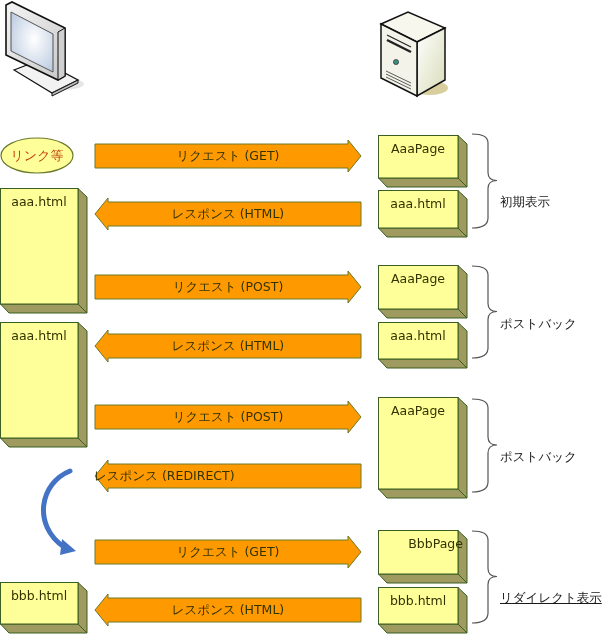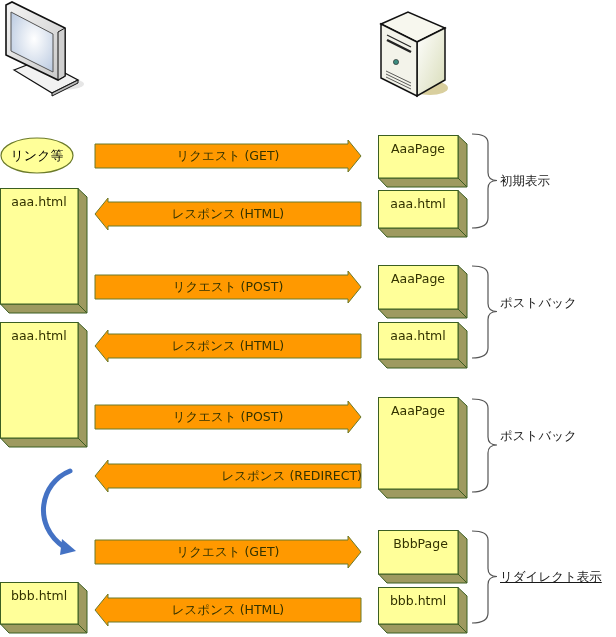--- a/index.html
+++ b/index.html
@@ -1,19 +1,19 @@
 <!DOCTYPE html>
 <html><head>
 <meta charset="utf-8">
 <style>
   html, body { margin:0; padding:0; background:#ffffff; }
   body { width:616px; height:637px; position:relative; overflow:hidden;
          font-family:"DejaVu Sans", "Liberation Sans", sans-serif; }
   .abs { position:absolute; }
-  .lbl { position:absolute; font-size:12.5px; color:#1a1a1a; line-height:18px; white-space:nowrap; }
+  .lbl { position:absolute; font-size:12.5px; color:#1a1a1a; line-height:18px; white-space:nowrap;margin-top:21px; }
 </style>
 </head>
 <body>
 
 <svg class="abs" style="left:0;top:0" width="90" height="100">
   <defs>
     <radialGradient id="scr" cx="0.55" cy="0.45" r="0.7">
       <stop offset="0" stop-color="#ffffff"></stop>
       <stop offset="1" stop-color="#b9c9e0"></stop>
     </radialGradient>
@@ -46,21 +46,21 @@
   <circle cx="31" cy="62" r="2.6" fill="#3c8c80" stroke="#222" stroke-width="0.6"></circle>
   <line x1="21" y1="71" x2="46" y2="83" stroke="#333" stroke-width="0.8"></line>
   <line x1="21" y1="74" x2="46" y2="86" stroke="#333" stroke-width="0.8"></line>
   <line x1="21" y1="77" x2="46" y2="89" stroke="#333" stroke-width="0.8"></line>
 </svg>
 
 <div class="abs" style="left:0;top:137px;width:74px;height:37px">
   <svg width="74" height="37" style="position:absolute;left:0;top:0">
     <ellipse cx="37" cy="18.5" rx="36" ry="17.5" fill="#FFFF99" stroke="#6b7a2a" stroke-width="1.2"></ellipse>
   </svg>
-  <div style="position:absolute;left:0;top:0;width:74px;height:37px;line-height:37px;text-align:center;font-size:13px;color:#000000">リンク等</div>
+  <div style="position:absolute;left:0;top:0;width:74px;height:37px;line-height:37px;text-align:center;font-size:13px;color:#c2410c">リンク等</div>
 </div>
 
 <div id="arrows">
     <div class="abs" style="left: 94px; top: 139px; width: 268px; height: 34px;">
       <svg width="268" height="34" style="position: absolute; left: 0px; top: 0px;">
         <polygon points="1,5 254,5 254,1 267,17 254,33 254,29 1,29" fill="#FF9900" stroke="#6B7A2A" stroke-width="1"></polygon>
       </svg>
       <div style="position: absolute; left: 0px; top: 5px; width: 268px; height: 24px; line-height: 24px; text-align: center; font-size: 12.5px; color: rgb(51, 51, 0);">リクエスト (GET)</div>
     </div>
     <div class="abs" style="left: 94px; top: 197px; width: 268px; height: 34px;">
@@ -84,21 +84,21 @@
     <div class="abs" style="left: 94px; top: 400px; width: 268px; height: 34px;">
       <svg width="268" height="34" style="position: absolute; left: 0px; top: 0px;">
         <polygon points="1,5 254,5 254,1 267,17 254,33 254,29 1,29" fill="#FF9900" stroke="#6B7A2A" stroke-width="1"></polygon>
       </svg>
       <div style="position: absolute; left: 0px; top: 5px; width: 268px; height: 24px; line-height: 24px; text-align: center; font-size: 12.5px; color: rgb(51, 51, 0);">リクエスト (POST)</div>
     </div>
     <div class="abs" style="left: 94px; top: 459px; width: 268px; height: 34px;">
       <svg width="268" height="34" style="position: absolute; left: 0px; top: 0px;">
         <polygon points="267,5 14,5 14,1 1,17 14,33 14,29 267,29" fill="#FF9900" stroke="#6B7A2A" stroke-width="1"></polygon>
       </svg>
-      <div style="position: absolute; left: 0px; top: 5px; width: 268px; height: 32px; line-height: 24px; text-align: right; font-size: 12.5px; color: rgb(51, 51, 0);">レスポンス (REDIRECT)</div>
+      <div style="position: absolute; left: 0px; top: 5px; width: 268px; height: 32px; line-height: 24px; text-align: left; font-size: 12.5px; color: rgb(51, 51, 0);">レスポンス (REDIRECT)</div>
     </div>
     <div class="abs" style="left: 94px; top: 535px; width: 268px; height: 34px;">
       <svg width="268" height="34" style="position: absolute; left: 0px; top: 0px;">
         <polygon points="1,5 254,5 254,1 267,17 254,33 254,29 1,29" fill="#FF9900" stroke="#6B7A2A" stroke-width="1"></polygon>
       </svg>
       <div style="position: absolute; left: 0px; top: 5px; width: 268px; height: 24px; line-height: 24px; text-align: center; font-size: 12.5px; color: rgb(51, 51, 0);">リクエスト (GET)</div>
     </div>
     <div class="abs" style="left: 94px; top: 593px; width: 268px; height: 34px;">
       <svg width="268" height="34" style="position: absolute; left: 0px; top: 0px;">
         <polygon points="267,5 14,5 14,1 1,17 14,33 14,29 267,29" fill="#FF9900" stroke="#6B7A2A" stroke-width="1"></polygon>
@@ -174,21 +174,21 @@
         <rect x="0.5" y="0.5" width="79.5" height="91.5" fill="#FFFF99" stroke="#3B5E22"></rect>
       </svg>
       <div style="position: absolute; left: 0px; top: 6px; width: 80px; text-align: center; font-size: 12.5px; color: rgb(51, 51, 0);">AaaPage</div>
     </div>
     <div class="abs" style="left: 378px; top: 530px; width: 89px; height: 53px;">
       <svg width="90" height="54" style="position: absolute; left: 0px; top: 0px;">
         <polygon points="80,0.5 89,9 89,53 80,44" fill="#9E9A60" stroke="#3B5E22"></polygon>
         <polygon points="0.5,44 80,44 89,53 9,53" fill="#9E9A60" stroke="#3B5E22"></polygon>
         <rect x="0.5" y="0.5" width="79.5" height="43.5" fill="#FFFF99" stroke="#3B5E22"></rect>
       </svg>
-      <div style="position: absolute; left: 0px; top: 6px; width: 85px; text-align: center; font-size: 12.5px; color: rgb(51, 51, 0);">BbbPage</div>
+      <div style="position: absolute; left: 0px; top: 6px; width: 85px; text-align: right; font-size: 12.5px; color: rgb(51, 51, 0);">BbbPage</div>
     </div>
     <div class="abs" style="left: 378px; top: 587px; width: 89px; height: 46px;">
       <svg width="90" height="47" style="position: absolute; left: 0px; top: 0px;">
         <polygon points="80,0.5 89,9 89,46 80,37" fill="#9E9A60" stroke="#3B5E22"></polygon>
         <polygon points="0.5,37 80,37 89,46 9,46" fill="#9E9A60" stroke="#3B5E22"></polygon>
         <rect x="0.5" y="0.5" width="79.5" height="36.5" fill="#FFFF99" stroke="#3B5E22"></rect>
       </svg>
       <div style="position: absolute; left: 0px; top: 6px; width: 80px; text-align: center; font-size: 12.5px; color: rgb(51, 51, 0);">bbb.html</div>
     </div>
   </div>

